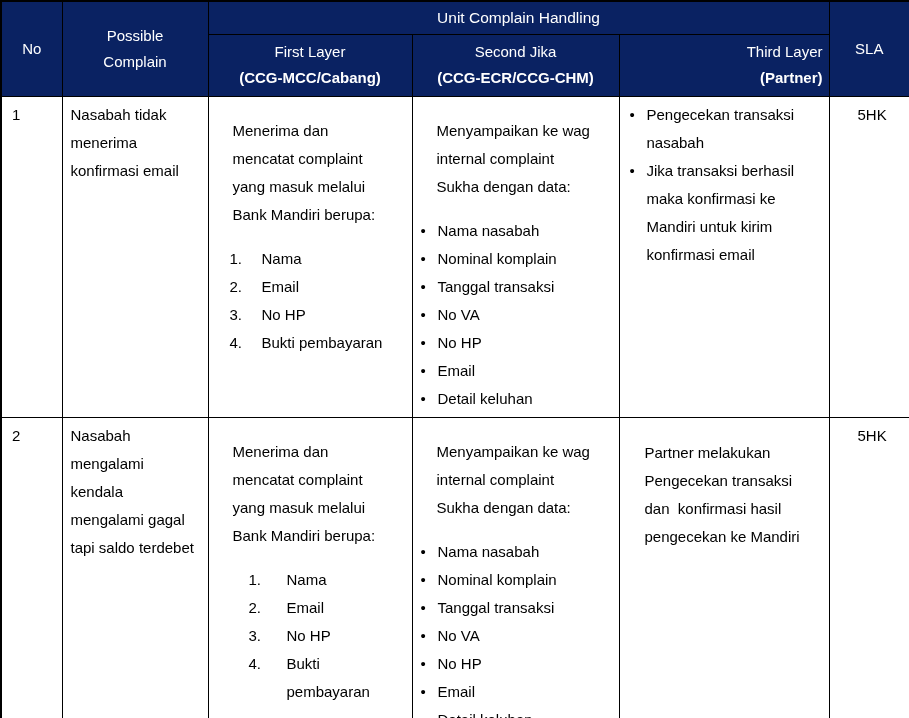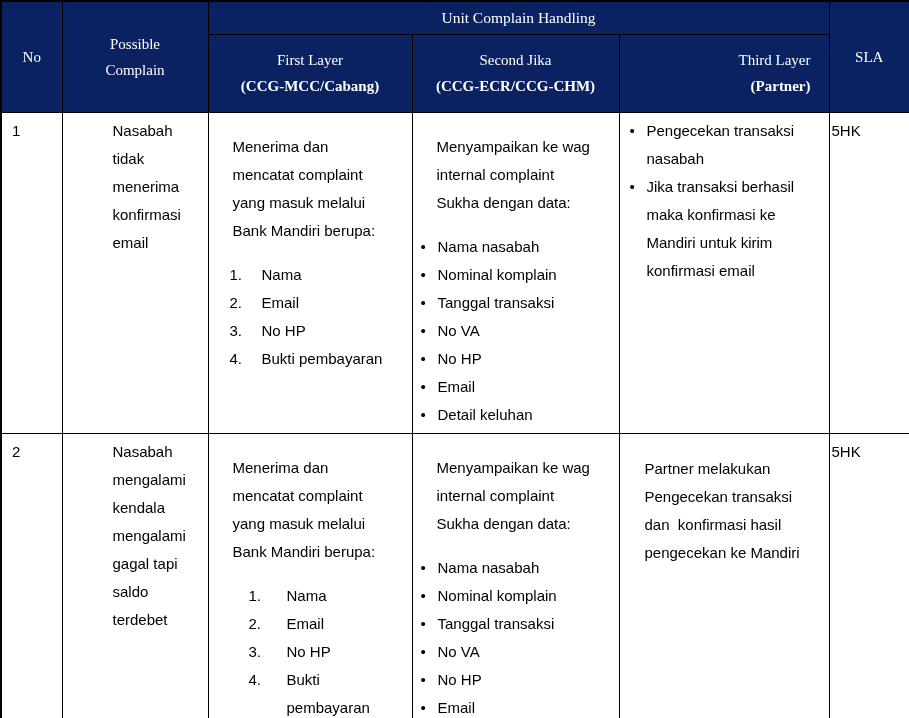--- a/index.html
+++ b/index.html
@@ -28,47 +28,46 @@
     vertical-align:top;
     padding:0;
     overflow:hidden;
   }
   thead th{
     background:var(--header-bg);
     color:var(--header-text);
     font-weight:400;
     vertical-align:middle;
     line-height:26px;
-    padding:2px 18px;
-    font-family:Liberation Serif, serif;
+    padding:2px 6px;
   }
   .group-title{text-align:center;font-size:15.5px;}
   .hdr-center{text-align:center;}
   .hdr-left{text-align:right;padding-left:9px;}
   .hdr-line1{display:block;font-weight:400;}
   .hdr-line2{display:block;font-weight:700;}
   td.cell{padding:4px 8px 4px 8px;}
   td.cell-no{padding-left:10px;}
-  td.cell-sla{padding-left:2px;}
+  td.cell-sla{padding-left:28px;}
   .intro{margin:16px;}
   .cell-first .intro{max-width:156px;}
   .cell-second .intro{max-width:162px;}
   .para{margin:17px;max-width:166px;white-space:pre-wrap;}
   .li{display:flex;align-items:flex-start;}
   .li .mk{flex:0 0 auto;}
   .li .tx{flex:1 1 auto;}
   .num-list.lv1{padding-left:13px;}
   .num-list.lv1 .mk{width:32px;}
   .num-list.lv2{padding-left:32px;}
   .num-list.lv2 .mk{width:38px;}
   .bul-list .mk{width:17px;}
   .cell-third .bul-list .li{padding-left:2px;}
   .cell-third .bul-list .tx{max-width:164px;}
   .cell-second .bul-list .tx{max-width:170px;}
-  .complain-text{max-width:130px;margin-left:42px;}
+  .complain-text{max-width:130px;}
 </style>
 </head>
 <body>
 
 <table class="main">
   <colgroup>
     <col style="width:61px">
     <col style="width:146px">
     <col style="width:204px">
     <col style="width:207px">
@@ -84,21 +83,21 @@
         <span class="hdr-line1">Possible</span>
         <span class="hdr-line1">Complain</span>
       </th>
       <th colspan="3" class="group-title">
         <span>Unit Complain Handling</span>
       </th>
       <th rowspan="2" class="hdr-center">
         <span>SLA</span>
       </th>
     </tr>
-    <tr style="height:78px">
+    <tr style="height:62px">
       <th class="hdr-center">
         <span class="hdr-line1">First Layer</span>
         <span class="hdr-line2">(CCG-MCC/Cabang)</span>
       </th>
       <th class="hdr-center">
         <span class="hdr-line1">Second Jika</span>
         <span class="hdr-line2">(CCG-ECR/CCG-CHM)</span>
       </th>
       <th class="hdr-left">
         <span class="hdr-line1">Third Layer</span>

